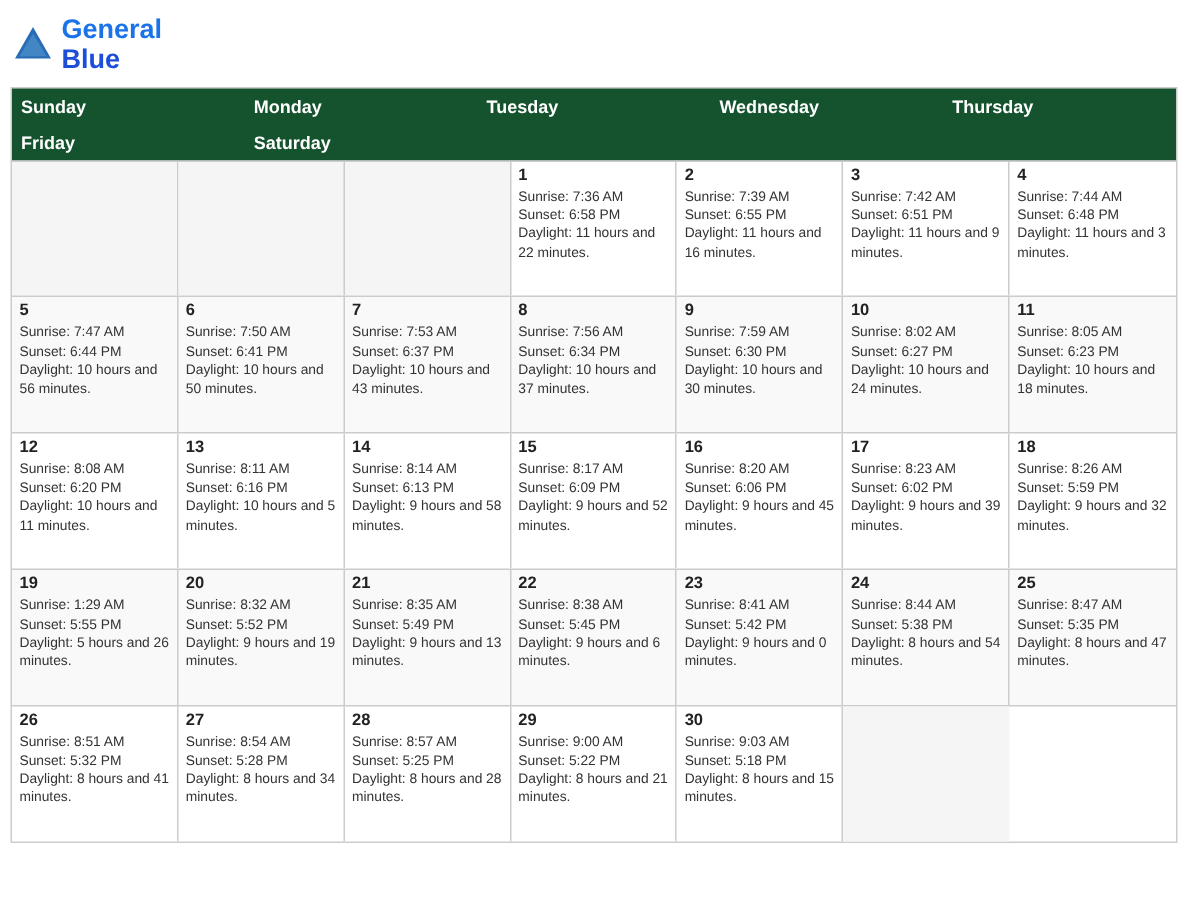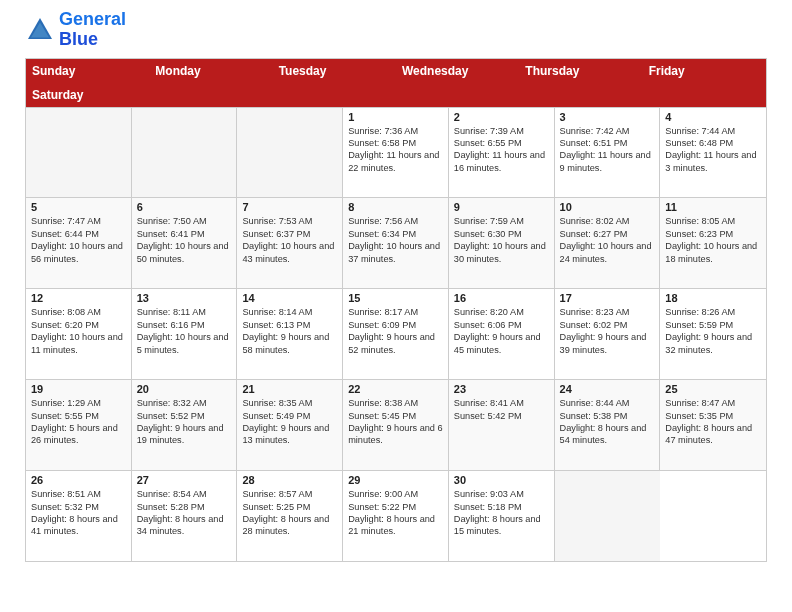--- a/index.html
+++ b/index.html
@@ -6,21 +6,21 @@
     body {
       width: 792px;
       height: 612px;
       font-family: Arial, sans-serif;
       background: #fff;
       overflow: hidden;
     }
     .page {
       width: 792px;
       height: 572px;
-      padding: 10px 25px;
+      padding: 10px 7px;
       display: flex;
       flex-direction: column;
     }
     .header {
       display: flex;
       justify-content: space-between;
       align-items: flex-start;
       margin-bottom: 8px;
     }
     .logo {
@@ -55,22 +55,22 @@
       color: #555;
     }
     .calendar {
       flex: 1;
       display: flex;
       flex-direction: column;
       border: 1px solid #ccc;
     }
     .cal-header {
       display: grid;
-      grid-template-columns: repeat(6, 1fr);
-      background: #b91c1c;
+      grid-template-columns: repeat(5, 1fr);
+      background: #14532d;
     }
     .cal-header-cell {
       color: #fff;
       font-size: 12px;
       font-weight: bold;
       padding: 5px 6px;
       text-align: left;
     }
     .cal-body {
       flex: 1;
@@ -282,20 +282,21 @@
           <div class="cal-cell">
             <div class="day-num">22</div>
             <div class="cell-line">Sunrise: 8:38 AM</div>
             <div class="cell-line">Sunset: 5:45 PM</div>
             <div class="cell-line">Daylight: 9 hours and 6 minutes.</div>
           </div>
           <div class="cal-cell">
             <div class="day-num">23</div>
             <div class="cell-line">Sunrise: 8:41 AM</div>
             <div class="cell-line">Sunset: 5:42 PM</div>
+            <div class="cell-line">Daylight: 9 hours and 0 minutes.</div>
           </div>
           <div class="cal-cell">
             <div class="day-num">24</div>
             <div class="cell-line">Sunrise: 8:44 AM</div>
             <div class="cell-line">Sunset: 5:38 PM</div>
             <div class="cell-line">Daylight: 8 hours and 54 minutes.</div>
           </div>
           <div class="cal-cell">
             <div class="day-num">25</div>
             <div class="cell-line">Sunrise: 8:47 AM</div>

